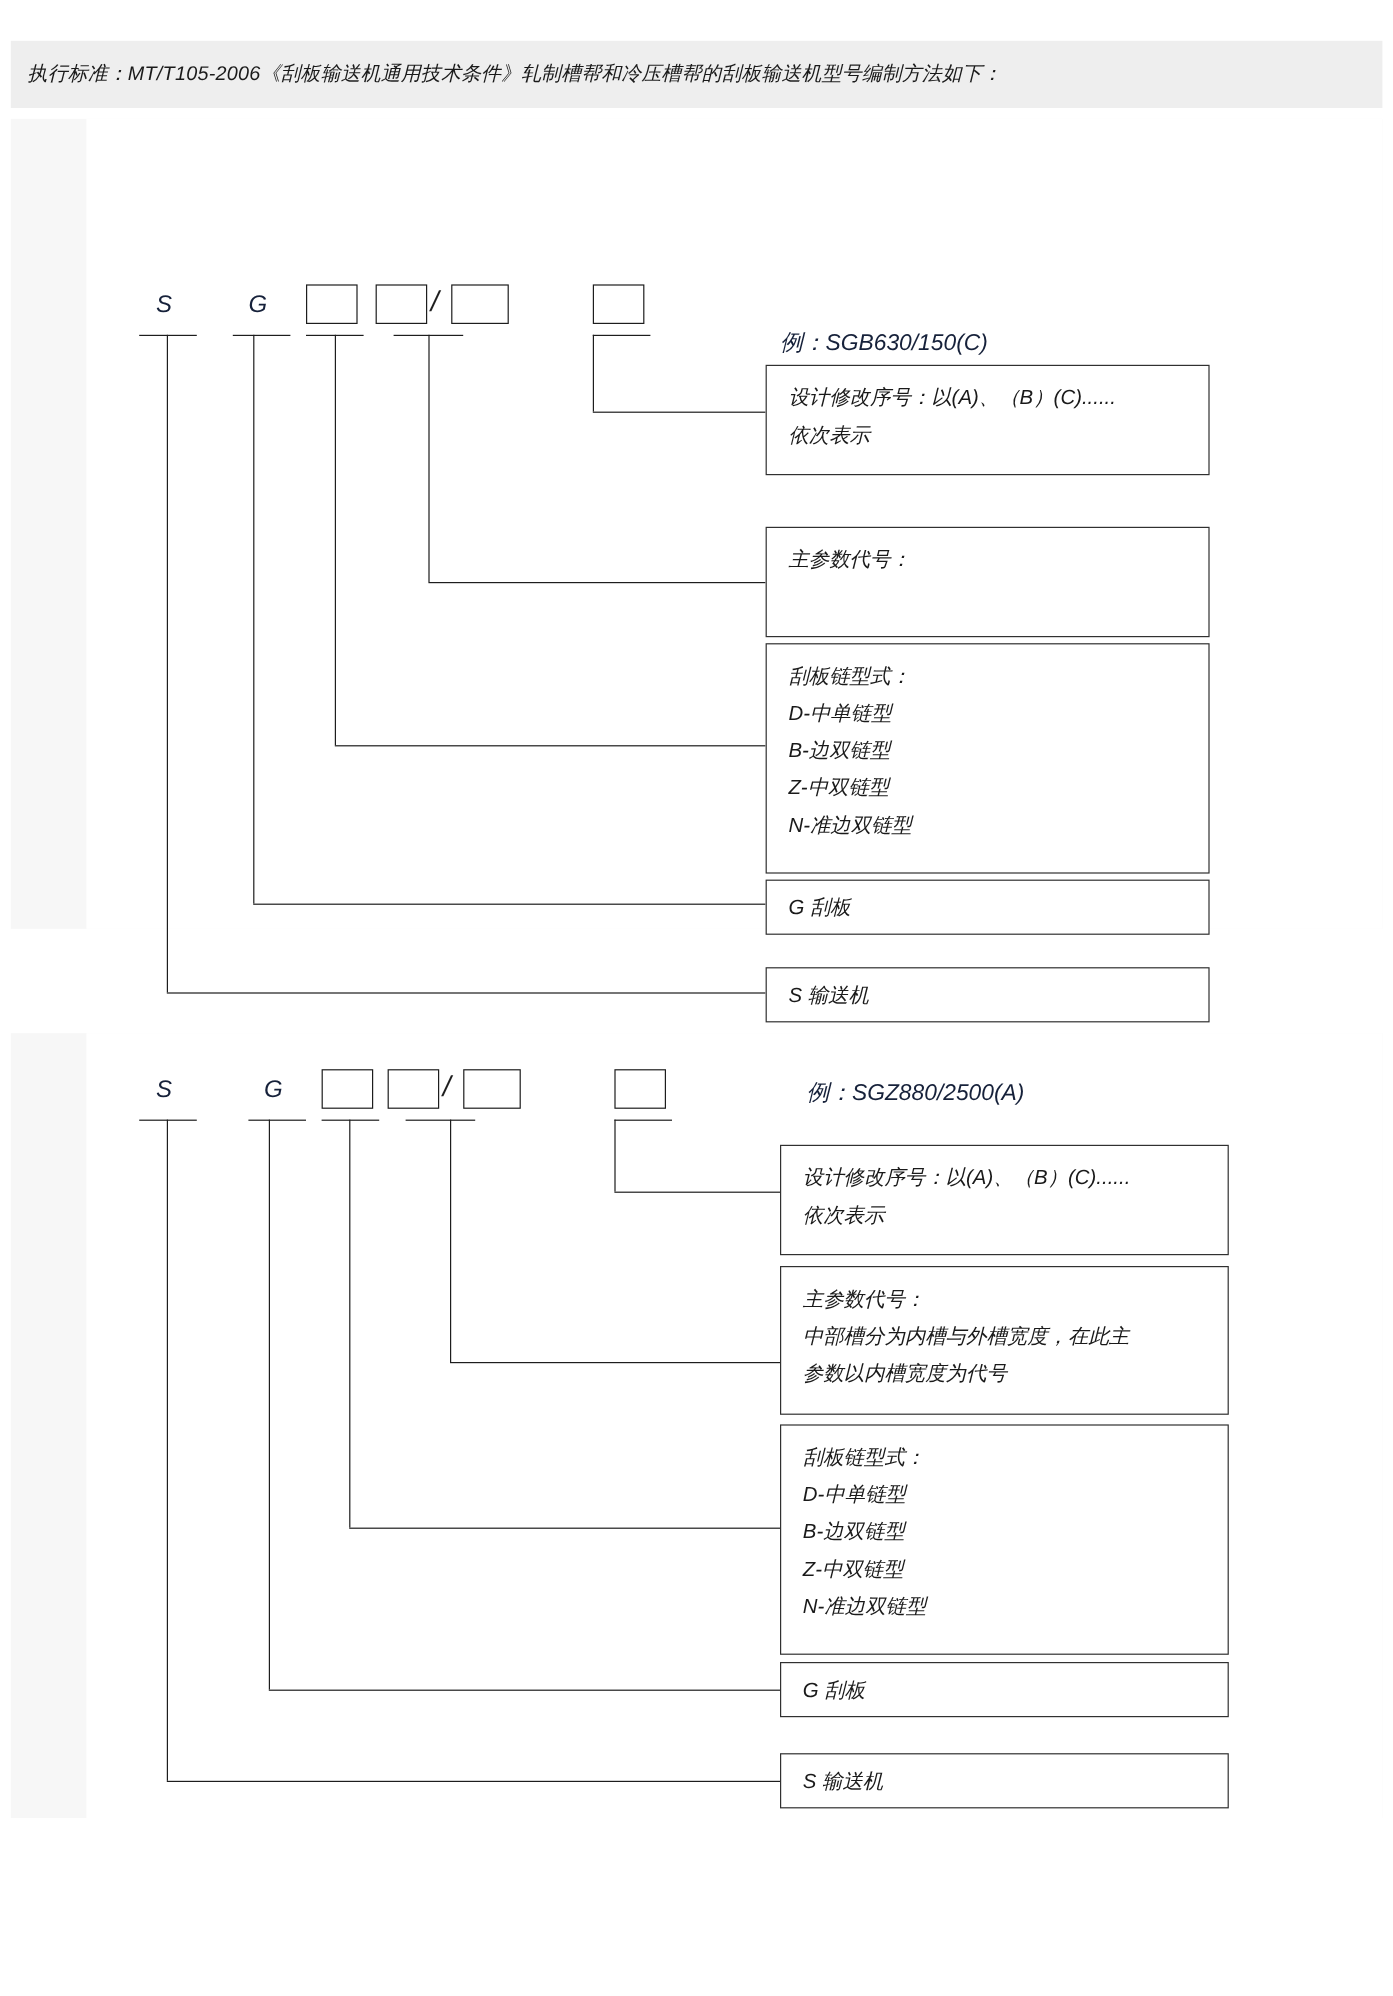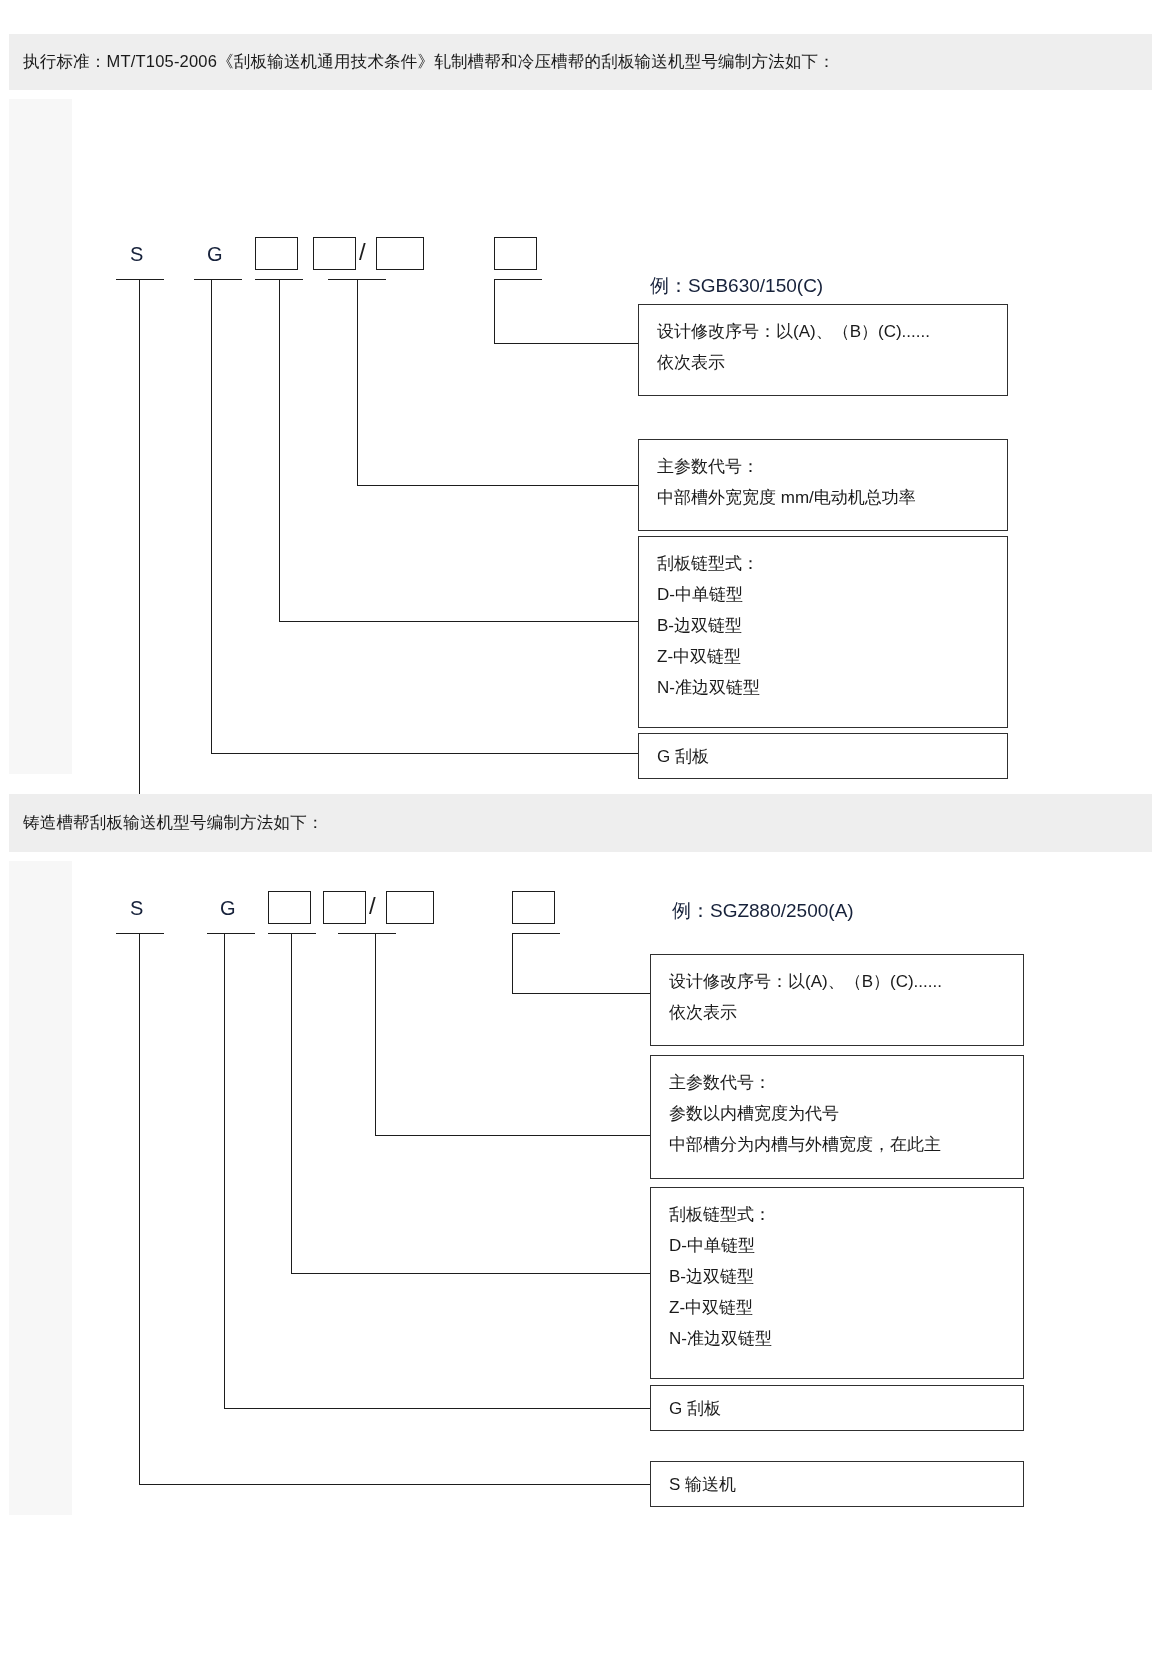--- a/index.html
+++ b/index.html
@@ -7,20 +7,21 @@
     margin: 0; padding: 0;
     background: #ffffff;
     font-family: "Liberation Sans", "DejaVu Sans", sans-serif;
   }
   .page {
     position: relative;
     width: 1161px;
     height: 1663px;
     background: #ffffff;
     overflow: hidden;
+    font-style: italic;
   }
 
   
   .hdr-bar {
     position: absolute;
     left: 9px;
     width: 1143px;
     background: #eeeeee;
     display: flex;
     align-items: center;
@@ -153,21 +154,20 @@
       <div class="vline" style="left:67px; top:180px; height:548px;"></div>
       <div class="hline" style="left:67px; top:728px; width:499px;"></div>
 
       <div class="descbox" style="left:566px; top:205px; width:370px; height:92px;">
         <div class="line">设计修改序号：以(A)、（B）(C)......</div>
         <div class="line">依次表示</div>
       </div>
 
       <div class="descbox" style="left:566px; top:340px; width:370px; height:92px;">
         <div class="line">主参数代号：</div>
-        <div class="line">中部槽外宽宽度  mm/电动机总功率</div>
       </div>
 
       <div class="descbox" style="left:566px; top:437px; width:370px; height:192px;">
         <div class="line">刮板链型式：</div>
         <div class="line">D-中单链型</div>
         <div class="line">B-边双链型</div>
         <div class="line">Z-中双链型</div>
         <div class="line">N-准边双链型</div>
       </div>
 
@@ -175,23 +175,20 @@
         <div class="line">G 刮板</div>
       </div>
 
       <div class="descbox single" style="left:566px; top:707px; width:370px; height:46px;">
         <div class="line">S 输送机</div>
       </div>
 
     </div>
   </div>
 
-  <div class="hdr-bar" style="top:794px; height:58px;">
-    <div class="hdr-text">铸造槽帮刮板输送机型号编制方法如下：</div>
-  </div>
 
   <div class="panel" style="top:861px; height:654px; background:#f7f7f7;">
     <div class="panel-inner">
 
       <span class="codechar" style="left:58px; top:36px;">S</span>
       <span class="codechar" style="left:148px; top:36px;">G</span>
 
       <div class="codebox" style="left:196px; top:30px; width:43px; height:33px;"></div>
       <div class="codebox" style="left:251px; top:30px; width:43px; height:33px;"></div>
       <span class="slash" style="left:297px; top:31px;">/</span>
@@ -221,22 +218,22 @@
       <div class="vline" style="left:67px; top:72px; height:551px;"></div>
       <div class="hline" style="left:67px; top:623px; width:511px;"></div>
 
       <div class="descbox" style="left:578px; top:93px; width:374px; height:92px;">
         <div class="line">设计修改序号：以(A)、（B）(C)......</div>
         <div class="line">依次表示</div>
       </div>
 
       <div class="descbox" style="left:578px; top:194px; width:374px; height:124px;">
         <div class="line">主参数代号：</div>
+        <div class="line">中部槽分为内槽与外槽宽度，在此主</div>
         <div class="line">参数以内槽宽度为代号</div>
-        <div class="line">中部槽分为内槽与外槽宽度，在此主</div>
       </div>
 
       <div class="descbox" style="left:578px; top:326px; width:374px; height:192px;">
         <div class="line">刮板链型式：</div>
         <div class="line">D-中单链型</div>
         <div class="line">B-边双链型</div>
         <div class="line">Z-中双链型</div>
         <div class="line">N-准边双链型</div>
       </div>
 

